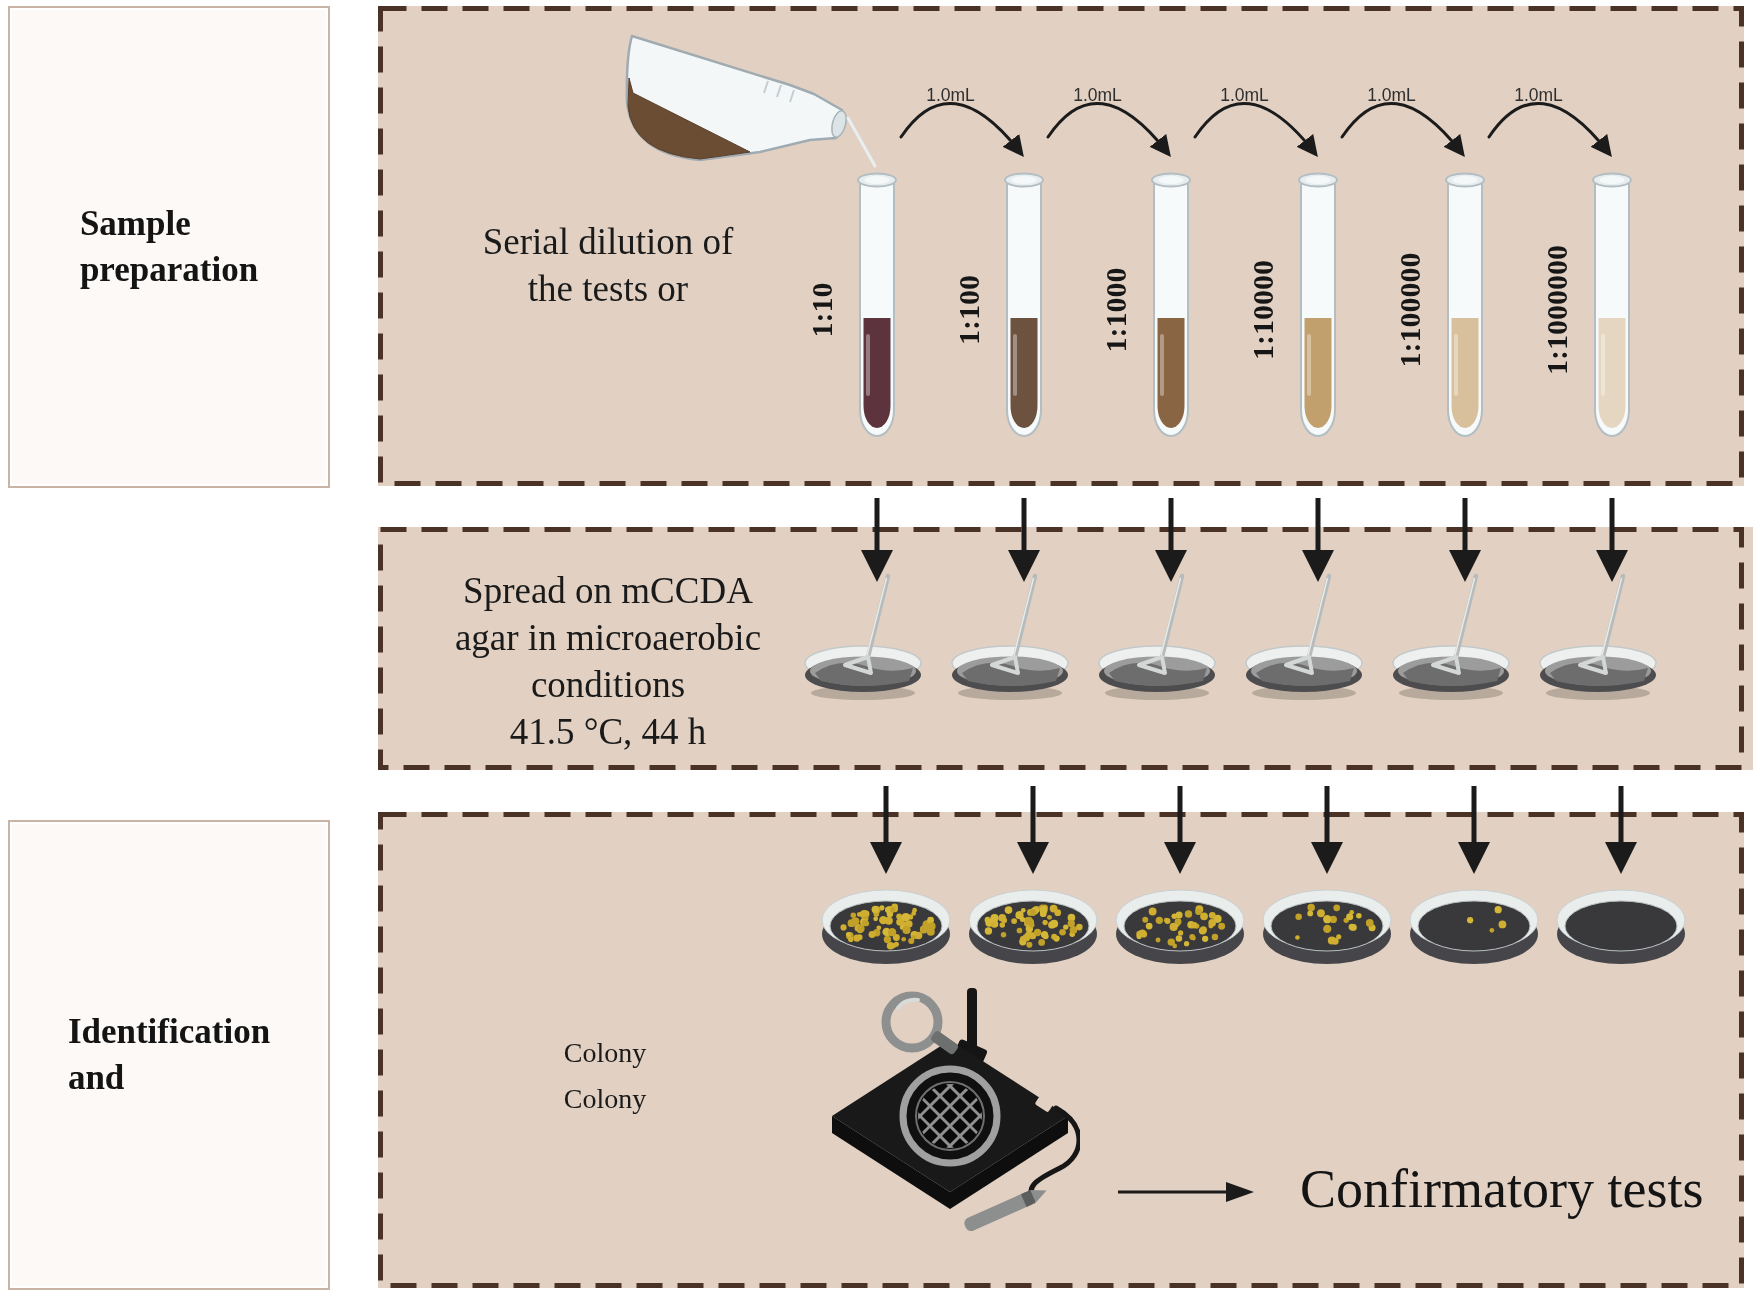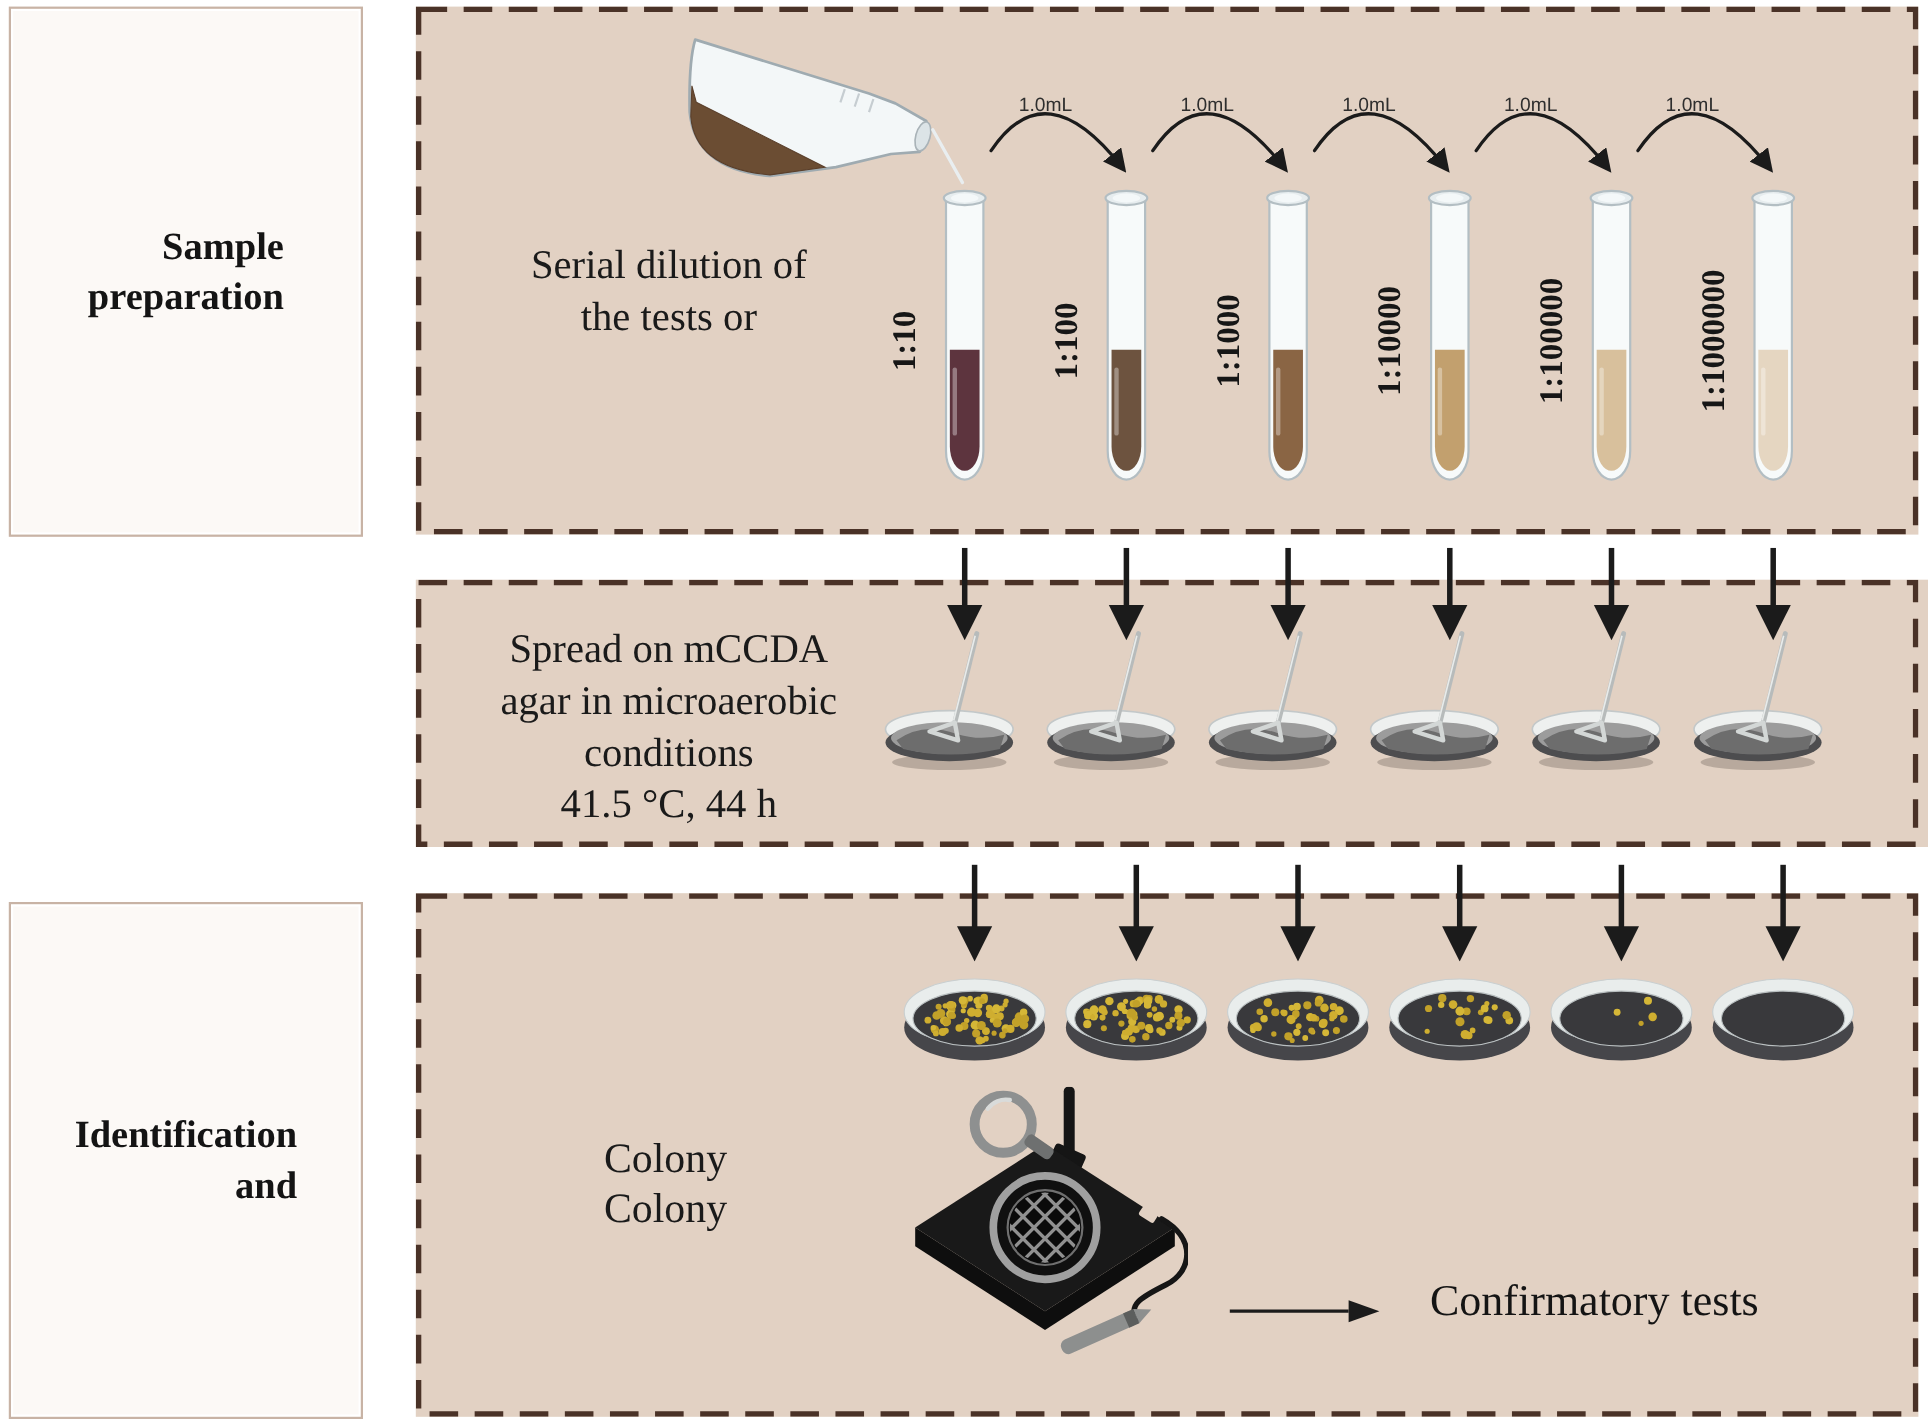--- a/index.html
+++ b/index.html
@@ -2,43 +2,43 @@
 <html><head>
 <meta charset="utf-8">
 <style>
   html,body{margin:0;padding:0;background:#ffffff;}
   .canvas{position:relative;width:1753px;height:1292px;background:#ffffff;
           font-family:"Liberation Serif",serif;overflow:hidden;}
 
   
   .stage-box{position:absolute;left:8px;width:318px;background:#fcf9f6;
              border:2px solid #c8b3a5;box-shadow:inset 0 0 0 2px #ffffff;
-             display:flex;align-items:center;justify-content:center;text-align:right;}
+             display:flex;align-items:center;justify-content:center;text-align:left;}
   #box1{top:6px;height:478px;}
   #box2{top:527px;height:222px;}
   #box3{top:820px;height:466px;}
   .stage-label{font-weight:bold;font-size:35px;line-height:46px;color:#141414;}
   .stage-label .line{display:block;}
 
   
   .panel{position:absolute;left:378px;width:1366px;background:#e2d1c3;}
   #panel1{top:6px;height:480px;}
   #panel2{top:527px;height:243px;padding-left:16px;}
   #panel3{top:812px;height:476px;}
 
   .caption{position:absolute;text-align:center;font-size:37px;line-height:47px;color:#1a1a1a;}
   #p1-caption{left:30px;top:212px;width:400px;}
   #p2-caption{left:30px;top:40px;width:400px;}
   .caption .line{display:block;}
 
   #colony-count-label{position:absolute;left:77px;top:218px;width:300px;text-align:center;
-                      font-size:38px;line-height:46px;color:#1a1a1a;}
+                      font-size:28px;line-height:46px;color:#1a1a1a;}
   #colony-count-label .line{display:block;}
 
-  #confirmatory-label{position:absolute;left:922px;top:346px;font-size:40px;color:#141414;white-space:nowrap;}
+  #confirmatory-label{position:absolute;left:922px;top:346px;font-size:54px;color:#141414;white-space:nowrap;}
 
   svg.abs{position:absolute;}
   .panel-border{position:absolute;left:0;top:0;pointer-events:none;}
 </style>
 </head>
 <body>
 
 <div class="canvas" id="canvas">
 
   <div class="stage-box" id="box1">

